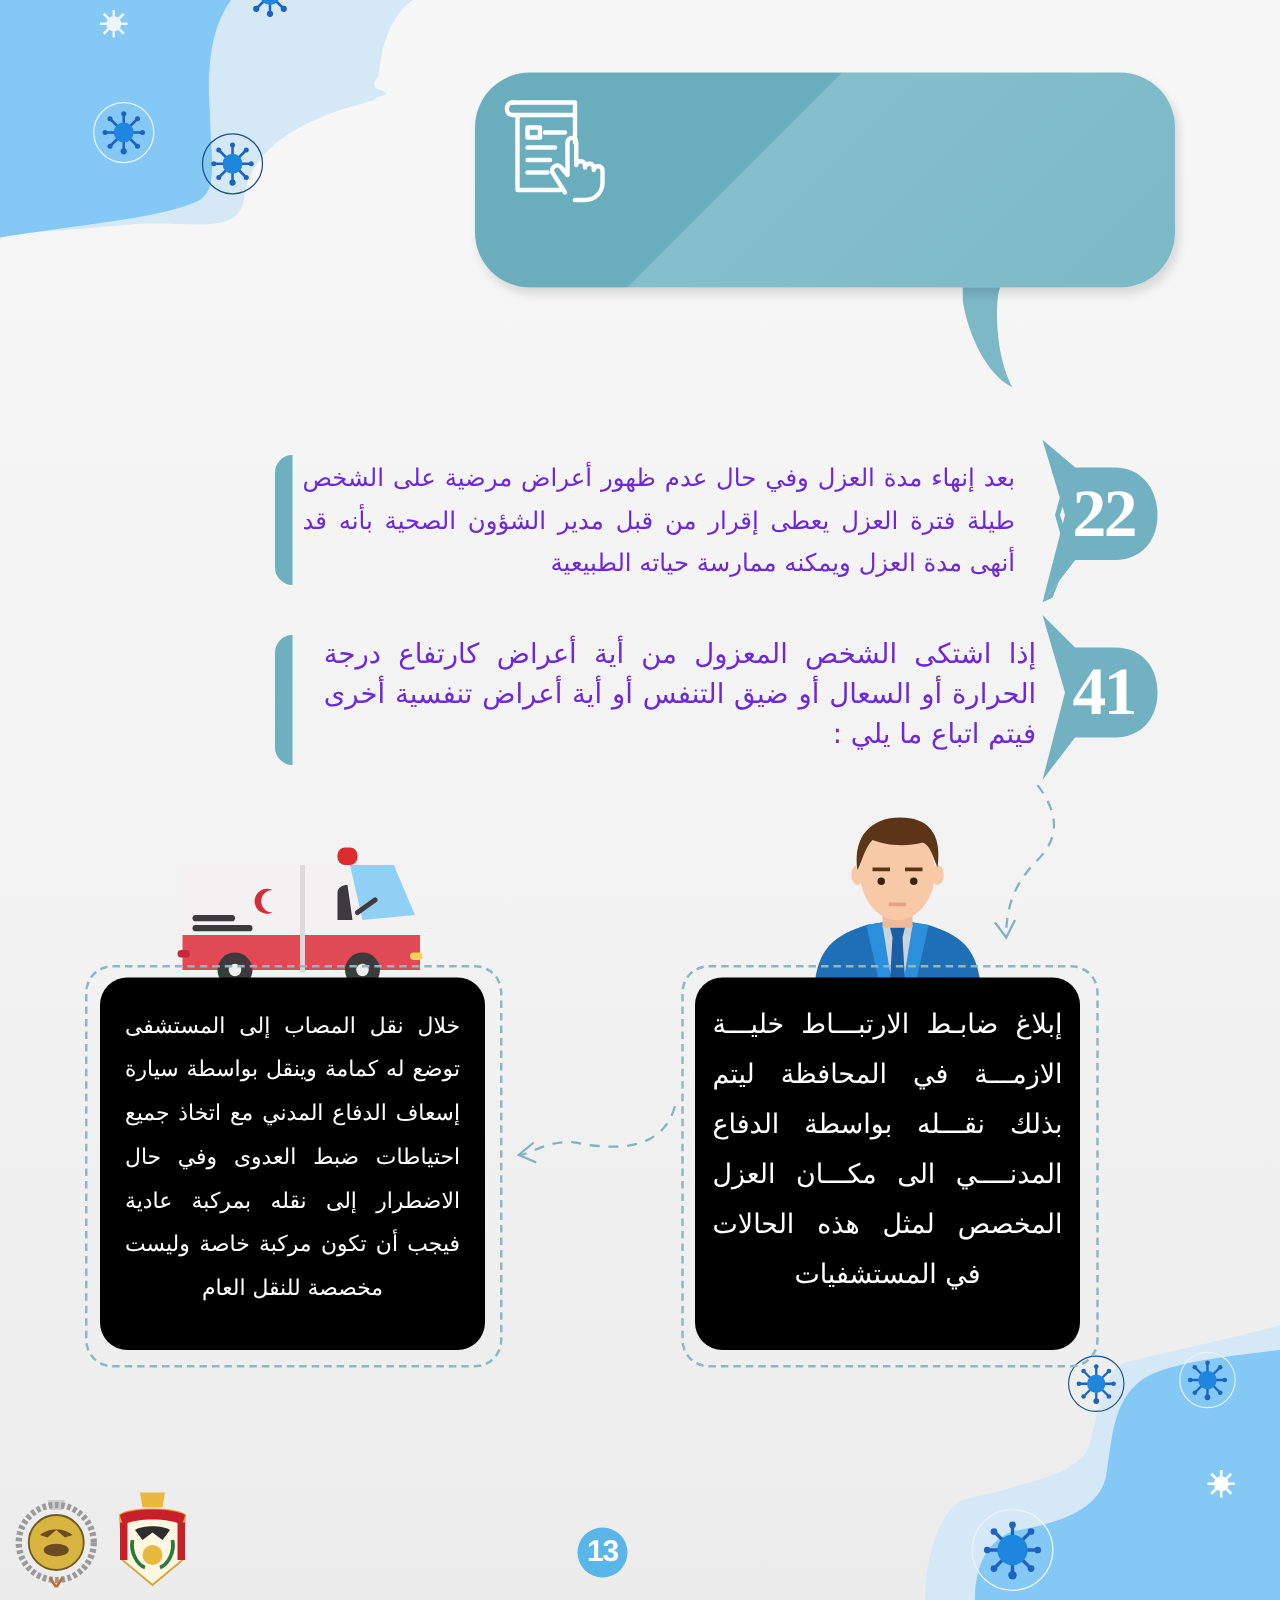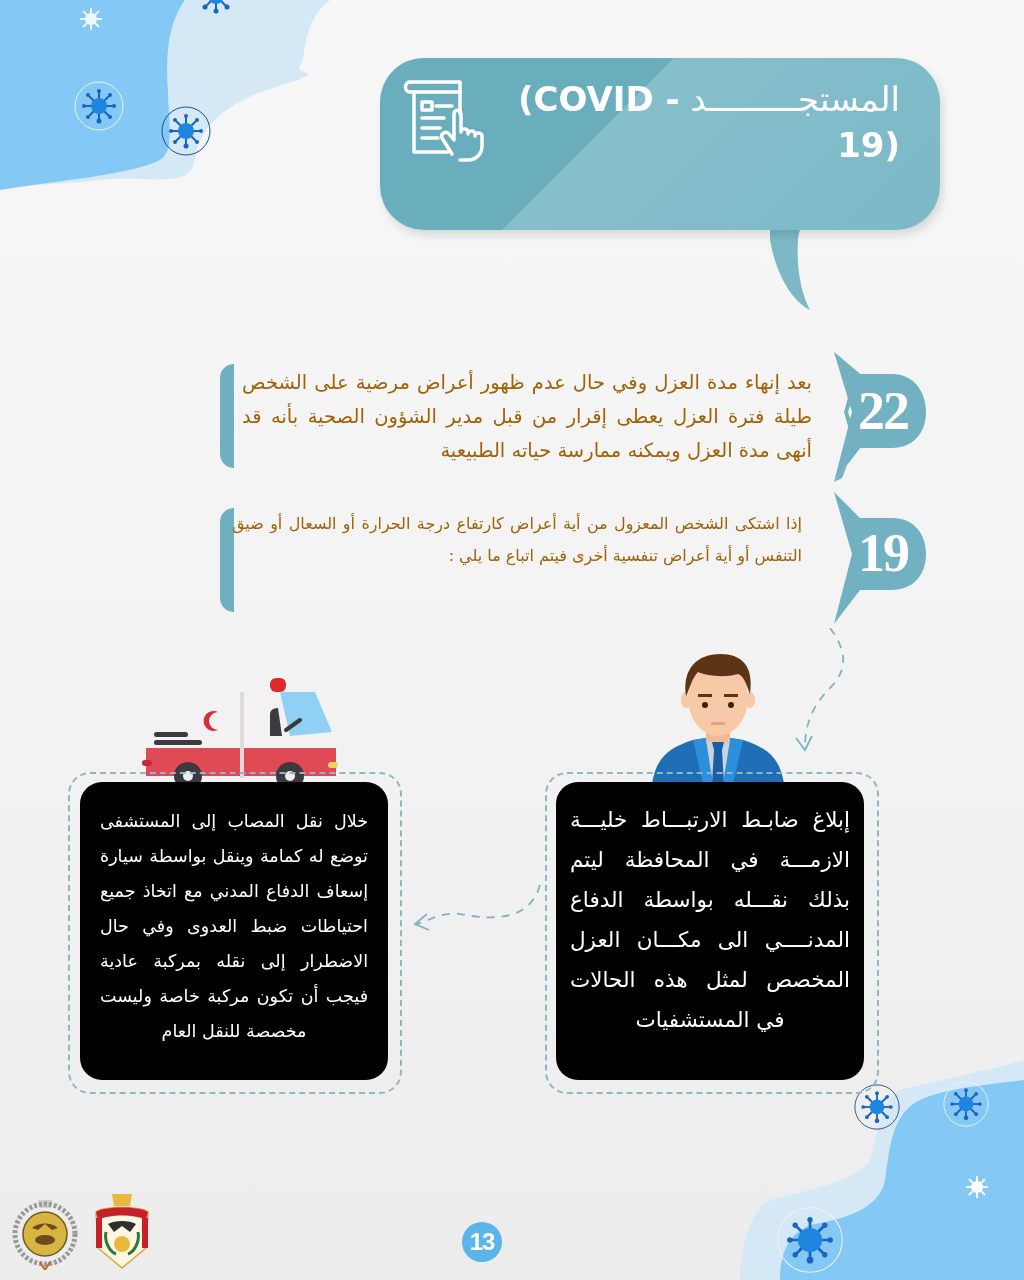--- a/index.html
+++ b/index.html
@@ -10,21 +10,21 @@
   svg{display:block;}
   
   .title-bubble{left:380px;top:58px;width:560px;height:172px;border-radius:44px;
     background:linear-gradient(135deg,#6aaebd 0%,#6aaebd 40%,#86bfcc 40.3%,#7cb8c6 100%);
     box-shadow:3px 5px 8px rgba(0,0,0,0.12);}
   .title-text{right:40px;top:18px;width:400px;color:#fff;text-align:right;direction:rtl;
     font-size:34px;line-height:46px;font-weight:normal;}
   .title-text .covid{font-weight:bold;direction:ltr;unicode-bidi:embed;}
   .title-icon{left:20px;top:14px;}
   
-  .item-text{direction:rtl;text-align:justify;text-align-last:right;color:#a16207;
+  .item-text{direction:rtl;text-align:justify;text-align-last:right;color:#6d28d9;
     font-size:19.5px;line-height:34px;}
   .num-badge{color:#fff;font-family:Liberation Serif, serif;font-weight:bold;
     font-size:54px;letter-spacing:-2px;text-align:center;}
   .left-bar{width:14px;border-radius:14px 0 0 14px;background:#6fb0c0;}
   
   .card-outline{border:2px dashed #8fb7c3;border-radius:22px;}
   .card{background:#000000;border-radius:22px;color:#fff;direction:rtl;
     text-align:justify;text-align-last:center;}
   .card-left{font-size:17.5px;line-height:35px;padding:22px 20px 0 20px;box-sizing:border-box;}
   .card-right{font-size:21.5px;line-height:40px;padding:18px 14px 0 14px;box-sizing:border-box;}
@@ -191,42 +191,38 @@
           <path d="M60 20 V42"></path>
         <rect x="22" y="30" width="10" height="8"></rect>
           <line x1="36" y1="34" x2="52" y2="34"></line>
         <line x1="22" y1="46" x2="44" y2="46"></line>
           <line x1="22" y1="56" x2="40" y2="56"></line>
           <line x1="22" y1="66" x2="38" y2="66"></line>
         <path d="M52 82 L42 66 C40 62 46 58 49 62 L54 68 V42 C54 37 61 37 61 42 V60 C61 56 68 56 68 60 V62 C68 58 75 58 75 62 V64 C75 60 82 60 82 64 V74 C82 82 76 88 68 88 H60"></path>
       </g>
     </svg>
     <div class="abs title-text">
-      <div>
-        <span>المستجـــــــــد</span>
-        <span class="covid">(COVID - 19)</span>
-      </div>
     </div>
   </div>
 </div>
 
 <div class="abs left-bar" style="left:220px;top:364px;height:104px;"></div>
 <svg class="abs" style="left:822px;top:352px" width="106" height="130" viewBox="0 0 106 130">
   <path d="M12 0 L38 22 H70 C92 22 104 40 104 60 C104 82 90 96 70 96 H38 L12 130 L30 60 L12 0 Z" fill="#72b1c1"></path>
   <path d="M12 0 L38 22 L26 60 L38 96 L12 130 L20 126 L32 96 L22 60 L32 24 Z" fill="#72b1c1"></path>
 </svg>
 <div class="abs num-badge" style="left:848px;top:380px;width:70px;">22</div>
 <div class="abs item-text" style="left:242px;top:366px;width:570px;">بعد إنهاء مدة العزل وفي حال عدم ظهور أعراض مرضية على الشخص طيلة فترة العزل يعطى إقرار من قبل مدير الشؤون الصحية بأنه قد أنهى مدة العزل ويمكنه ممارسة حياته الطبيعية</div>
 
 <div class="abs left-bar" style="left:220px;top:508px;height:104px;"></div>
 <svg class="abs" style="left:822px;top:492px" width="106" height="132" viewBox="0 0 106 132">
   <path d="M12 0 L38 26 H70 C92 26 104 42 104 62 C104 84 90 98 70 98 H38 L12 132 L30 62 L12 0 Z" fill="#72b1c1"></path>
 </svg>
-<div class="abs num-badge" style="left:848px;top:522px;width:70px;">19</div>
-<div class="abs item-text" style="left:232px;top:508px;width:570px;font-size:16px;line-height:32px;">إذا اشتكى الشخص المعزول من أية أعراض كارتفاع درجة الحرارة أو السعال أو ضيق التنفس أو أية أعراض تنفسية أخرى فيتم اتباع ما يلي :</div>
+<div class="abs num-badge" style="left:848px;top:522px;width:70px;">41</div>
+<div class="abs item-text" style="left:259px;top:508px;width:570px;font-size:22px;line-height:32px;">إذا اشتكى الشخص المعزول من أية أعراض كارتفاع درجة الحرارة أو السعال أو ضيق التنفس أو أية أعراض تنفسية أخرى فيتم اتباع ما يلي :</div>
 
 <svg class="abs" style="left:790px;top:628px" width="70" height="130" viewBox="0 0 70 130">
   <path d="M40 0 C55 20 60 40 40 60 C20 80 15 100 15 120" fill="none" stroke="#7fb2c2" stroke-width="1.8" stroke-dasharray="8 7"></path>
   <path d="M6 110 L15 122 L22 108" fill="none" stroke="#7fb2c2" stroke-width="1.8"></path>
 </svg>
 <svg class="abs" style="left:405px;top:880px" width="140" height="60" viewBox="0 0 140 60">
   <path d="M135 5 C125 40 90 40 60 35 C40 30 25 40 12 44" fill="none" stroke="#7fb2c2" stroke-width="1.8" stroke-dasharray="8 7"></path>
   <path d="M22 34 L10 44 L24 50" fill="none" stroke="#7fb2c2" stroke-width="1.8"></path>
 </svg>
 

